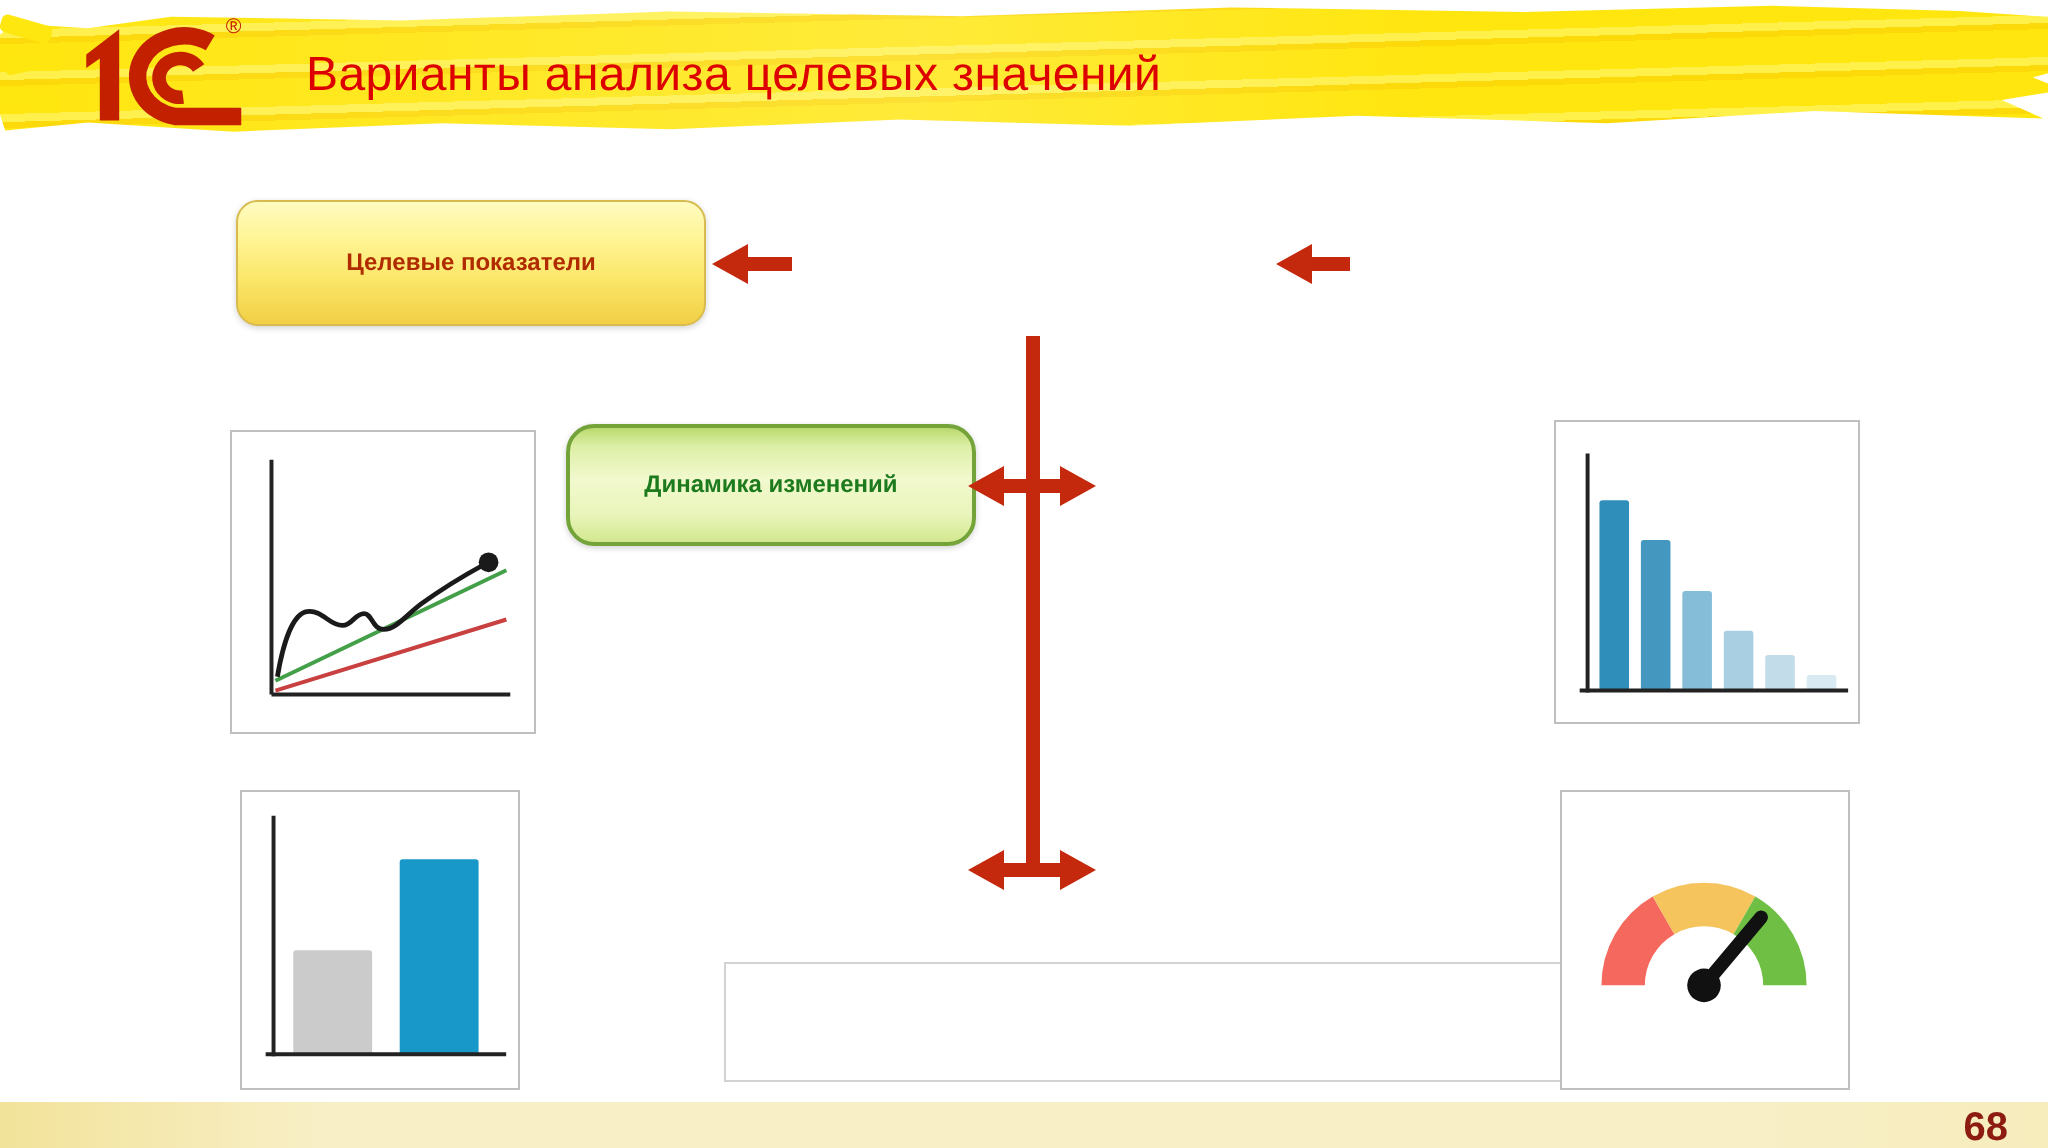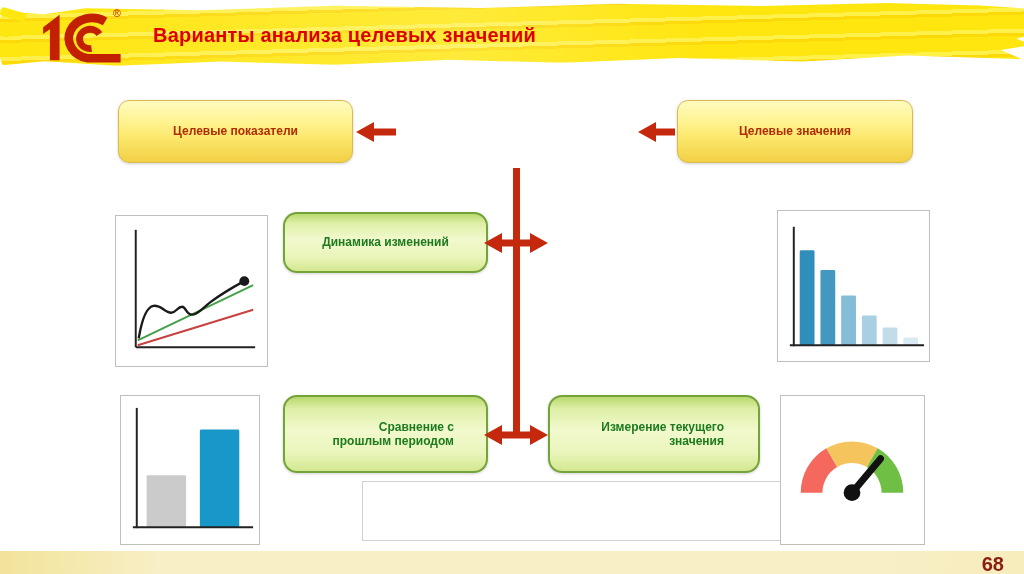--- a/index.html
+++ b/index.html
@@ -16,31 +16,31 @@
       74% 7%, 86% 3%, 95% 8%, 100% 14%, 100% 55%, 98.5% 62%, 100% 72%, 97% 80%, 99% 95%,
       88% 88%, 78% 97%, 66% 90%, 55% 97%, 44% 91%, 33% 98%, 22% 92%, 12% 98%, 5% 90%,
       1% 96%, 0.5% 70%, 0% 50%);
     transform: rotate(-.3deg); }
   .flick { position:absolute; background:#fde70f; border-radius:3px; }
   .flick.f1 { left:0; top:10px; width:26px; height:9px; transform:rotate(16deg); }
   .flick.f2 { left:2px; top:28px; width:20px; height:8px; transform:rotate(-12deg); }
   .flick.f3 { left:0; top:46px; width:30px; height:8px; transform:rotate(7deg); }
   .logo { position:absolute; left:30px; top:4px; width:96px; height:62px; z-index:3; }
   .title { position:absolute; left:153px; top:24px; z-index:3;
-    font-size:20px; font-weight:bold; color:#dd0000; letter-spacing:.2px; }
+    font-size:24px; font-weight:normal; color:#dd0000; letter-spacing:.2px; }
 
   
   .node { position:absolute; display:flex; align-items:center; justify-content:center;
     text-align:center; font-weight:bold; font-size:12px; line-height:1.18; z-index:4; }
   .ybox { background:linear-gradient(180deg,#fffbc0 0%,#fff493 32%,#fbe76a 62%,#f2cf45 100%);
     border:1px solid #d8bb4e; border-radius:11px; color:#b02b00;
     box-shadow:0 1px 3px rgba(0,0,0,.18); }
   .gbox { background:linear-gradient(180deg,#b9d96e 0%,#ddefa6 16%,#f2f9ce 45%,#e9f5bb 75%,#d3e890 100%);
     border:2px solid #73a339; border-radius:14px; color:#1d7a1d;
-    box-shadow:0 1px 3px rgba(0,0,0,.18);text-align:right; }
+    box-shadow:0 1px 3px rgba(0,0,0,.18); }
   .n-ti { left:118px; top:100px; width:235px; height:63px; padding:0 10px; }
   .n-ao { left:398px; top:95px;  width:237px; height:75px; padding:0 20px; }
   .n-tv { left:677px; top:100px; width:236px; height:63px; padding:0 10px; }
   .n-dy { left:283px; top:212px; width:205px; height:61px; padding:0 30px; }
   .n-cc { left:548px; top:212px; width:212px; height:61px; padding:0 28px; }
   .n-pp { left:283px; top:395px; width:205px; height:78px; padding:0 32px; }
   .n-cm { left:548px; top:395px; width:212px; height:78px; padding:0 34px; }
 
   
   .connectors { position:absolute; left:0; top:0; width:1024px; height:574px;
@@ -78,31 +78,22 @@
     <path d="M76,18 A24,21 0 1 0 58,56 L92,56" stroke="#c32000" stroke-width="9" fill="none"></path>
     <path d="M70,31 A11,10 0 1 0 62,46" stroke="#c32000" stroke-width="7" fill="none"></path>
     <text x="84" y="13" font-size="11" fill="#c32000">®</text>
   </svg>
 
   <div class="title">Варианты анализа целевых значений</div>
 
   <div class="node ybox n-ti">
     <span>Целевые показатели</span>
   </div>
-  <div class="node ybox n-tv">
-    <span>Целевые значения</span>
-  </div>
   <div class="node gbox n-dy">
     <span>Динамика изменений</span>
-  </div>
-  <div class="node gbox n-pp">
-    <span>Сравнение с прошлым периодом</span>
-  </div>
-  <div class="node gbox n-cm">
-    <span>Измерение текущего значения</span>
   </div>
 
   <svg class="connectors" viewBox="0 0 1024 574">
     <g fill="#c5290d">
       <polygon points="356,132 374,122 374,142"></polygon>
       <rect x="373" y="128.5" width="23" height="7"></rect>
     </g>
     <g fill="#c5290d">
       <polygon points="638,132 656,122 656,142"></polygon>
       <rect x="655" y="128.5" width="20" height="7"></rect>

